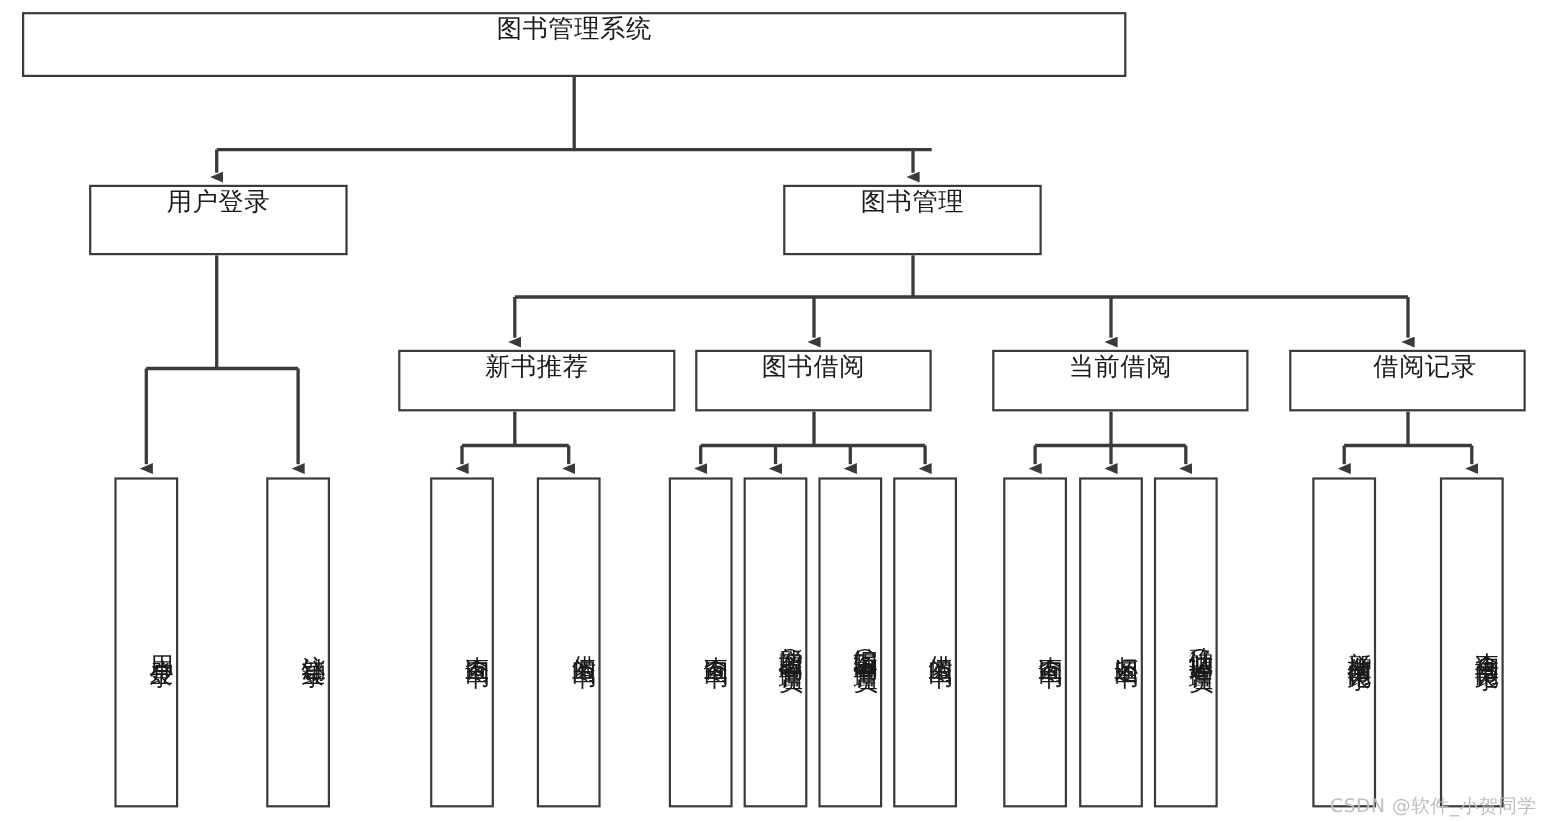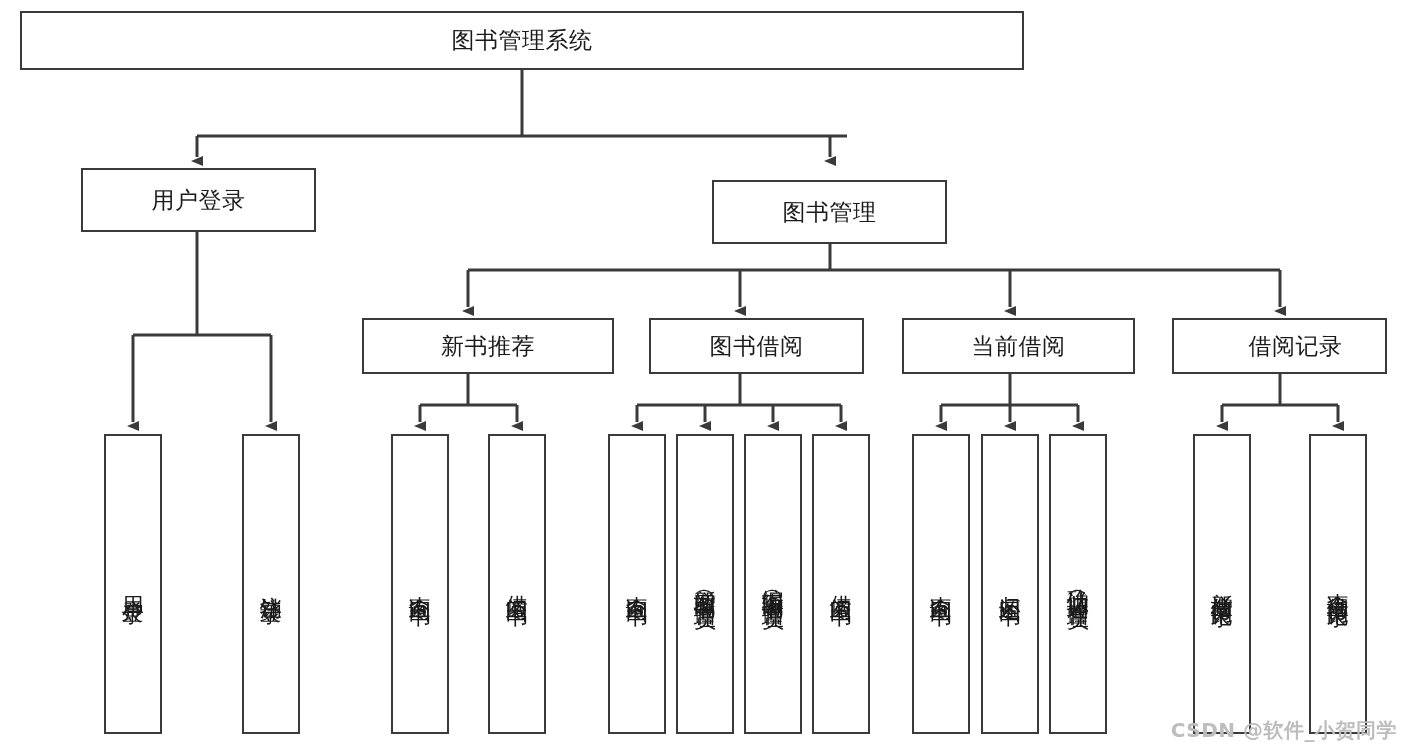--- a/index.html
+++ b/index.html
@@ -24,21 +24,21 @@
     width: 1405px;
     height: 747px;
     pointer-events: none;
   }
   .node {
     position: absolute;
     box-sizing: border-box;
     border: 2.5px solid #3a3a3a;
     background: #ffffff;
     display: flex;
-    align-items: center;
+    align-items: flex-start;
     justify-content: center;
     color: #1a1a1a;
     line-height: 1.24;
     text-align: center;
   }
   .node.h {
     font-size: 23px;
     letter-spacing: 0.5px;
   }
   .node.v {
@@ -52,25 +52,24 @@
     display: block;
   }
   .node.v .label {
     writing-mode: vertical-rl;
     text-orientation: upright;
   }
   #watermark {
     position: absolute;
     right: 8px;
     bottom: 3px;
-    font-size: 20px;
+    font-size: 17px;
     color: #bdbdbd;
     white-space: nowrap;
     letter-spacing: 0.5px;
-    font-weight: bold;
   }
 </style>
 </head>
 <body>
 
 <div id="canvas">
 
   <svg id="wires" viewBox="0 0 1405 747" xmlns="http://www.w3.org/2000/svg">
     <defs>
       <marker id="arrow" markerWidth="10" markerHeight="12" refX="1" refY="6" orient="auto" markerUnits="userSpaceOnUse">
@@ -121,28 +120,28 @@
     </g>
   </svg>
 
   <div class="node h" style="left:20px; top:11px; width:1004px; height:59px;">
     <span class="label">图书管理系统</span>
   </div>
 
   <div class="node h" style="left:81px; top:168px; width:235px; height:64px;">
     <span class="label">用户登录</span>
   </div>
-  <div class="node h" style="left:712px; top:180px; width:235px; height:64px;">
+  <div class="node h" style="left:712px; top:168px; width:235px; height:64px;">
     <span class="label">图书管理</span>
   </div>
 
   <div class="node h" style="left:362px; top:318px; width:252px; height:56px;">
     <span class="label">新书推荐</span>
   </div>
-  <div class="node h" style="left:632px; top:318px; width:215px; height:56px;margin-left:17px;">
+  <div class="node h" style="left:632px; top:318px; width:215px; height:56px;">
     <span class="label">图书借阅</span>
   </div>
   <div class="node h" style="left:902px; top:318px; width:233px; height:56px;">
     <span class="label">当前借阅</span>
   </div>
   <div class="node h" style="left:1172px; top:318px; width:215px; height:56px;padding-left:32px;">
     <span class="label">借阅记录</span>
   </div>
 
   <div class="node v" style="left:104px; top:434px; width:58px; height:300px;">

